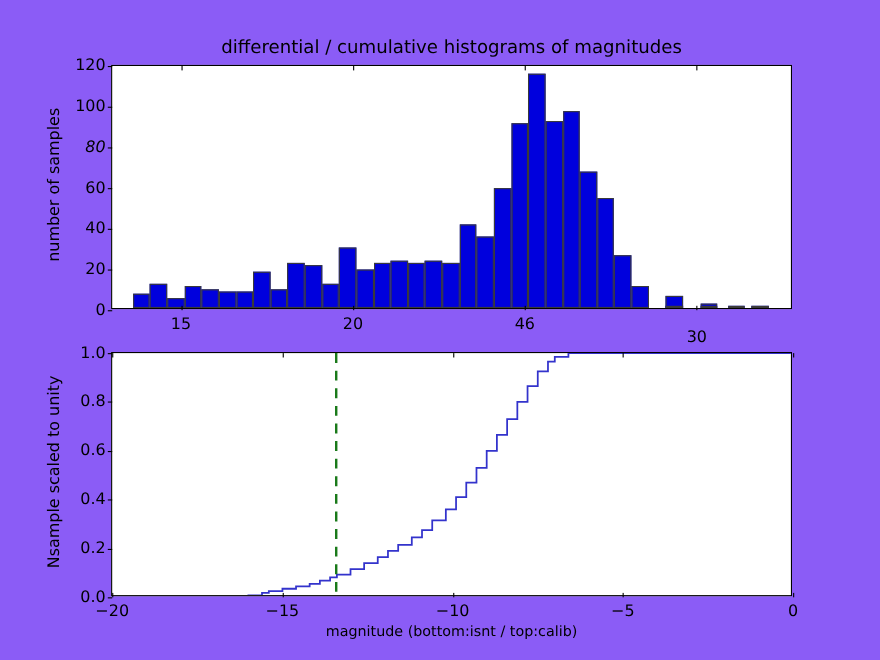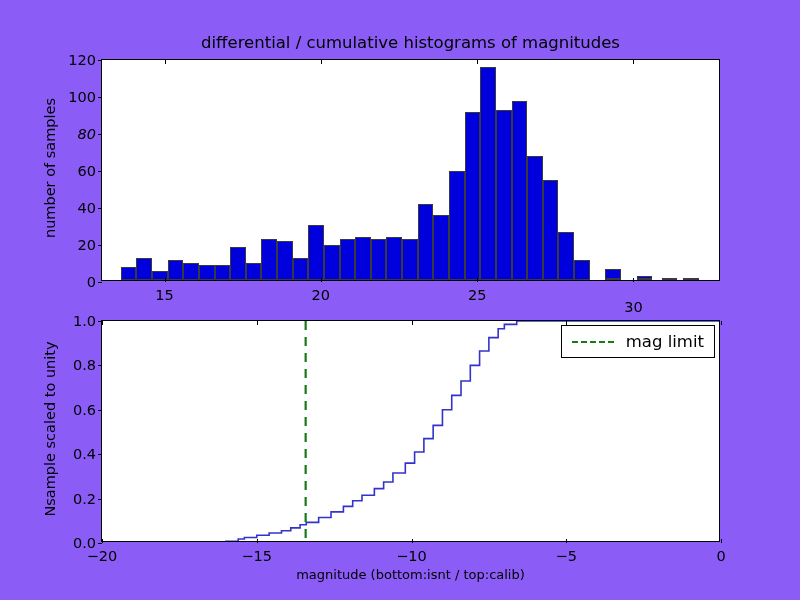--- a/index.html
+++ b/index.html
@@ -195,21 +195,21 @@
       </div>
     <div id="hist-ticks-x">
         <div class="tick-x-line" style="left: 62.5253px; top: 218px;"></div>
         <div class="tick-x-line top" style="left: 62.5253px; top: 0px;"></div>
         <div class="tick-x-label" style="left: 62.5253px; top: 227px;">15</div>
         <div class="tick-x-line" style="left: 218.838px; top: 218px;"></div>
         <div class="tick-x-line top" style="left: 218.838px; top: 0px;"></div>
         <div class="tick-x-label" style="left: 218.838px; top: 227px;">20</div>
         <div class="tick-x-line" style="left: 375.152px; top: 218px;"></div>
         <div class="tick-x-line top" style="left: 375.152px; top: 0px;"></div>
-        <div class="tick-x-label" style="left: 375.152px; top: 227px;">25</div>
+        <div class="tick-x-label" style="left: 375.152px; top: 227px;">46</div>
         <div class="tick-x-line" style="left: 531.465px; top: 218px;"></div>
         <div class="tick-x-line top" style="left: 531.465px; top: 0px;"></div>
         <div class="tick-x-label" style="left: 531.465px; top: 239px;">30</div>
       </div>
   </div>
   <div class="ylabel" id="hist-ylabel" style="left:-60px; top:160px; width:220px;">number of samples</div>
 
   <div class="axes" id="axes-bottom" style="left:101px; top:320px; width:619px; height:222px;">
     <div class="plotarea" id="cum-plot">
       <svg id="cum-svg" width="619" height="222" viewBox="0 0 619 222" preserveAspectRatio="none">
@@ -242,21 +242,17 @@
         <div class="tick-x-line top" style="left: 309.5px; top: 0px;"></div>
         <div class="tick-x-label" style="left: 309.5px; top: 227px;">−10</div>
         <div class="tick-x-line" style="left: 464.25px; top: 218px;"></div>
         <div class="tick-x-line top" style="left: 464.25px; top: 0px;"></div>
         <div class="tick-x-label" style="left: 464.25px; top: 227px;">−5</div>
         <div class="tick-x-line" style="left: 619px; top: 218px;"></div>
         <div class="tick-x-line top" style="left: 619px; top: 0px;"></div>
         <div class="tick-x-label" style="left: 619px; top: 227px;">0</div>
       </div>
 
-    <div class="legend" id="legend-box" style="right:4px; top:4px;">
-      <span class="legend-swatch" style="border-top-color: rgb(26, 122, 26);"></span>
-      <span class="legend-text">mag limit</span>
-    </div>
   </div>
   <div class="ylabel" id="cum-ylabel" style="left:-60px; top:421px; width:220px;">Nsample scaled to unity</div>
   <div class="xlabel" id="cum-xlabel" style="left:101px; top:567px; width:619px;">magnitude (bottom:isnt / top:calib)</div>
 
 </div>
 
 </body></html>

